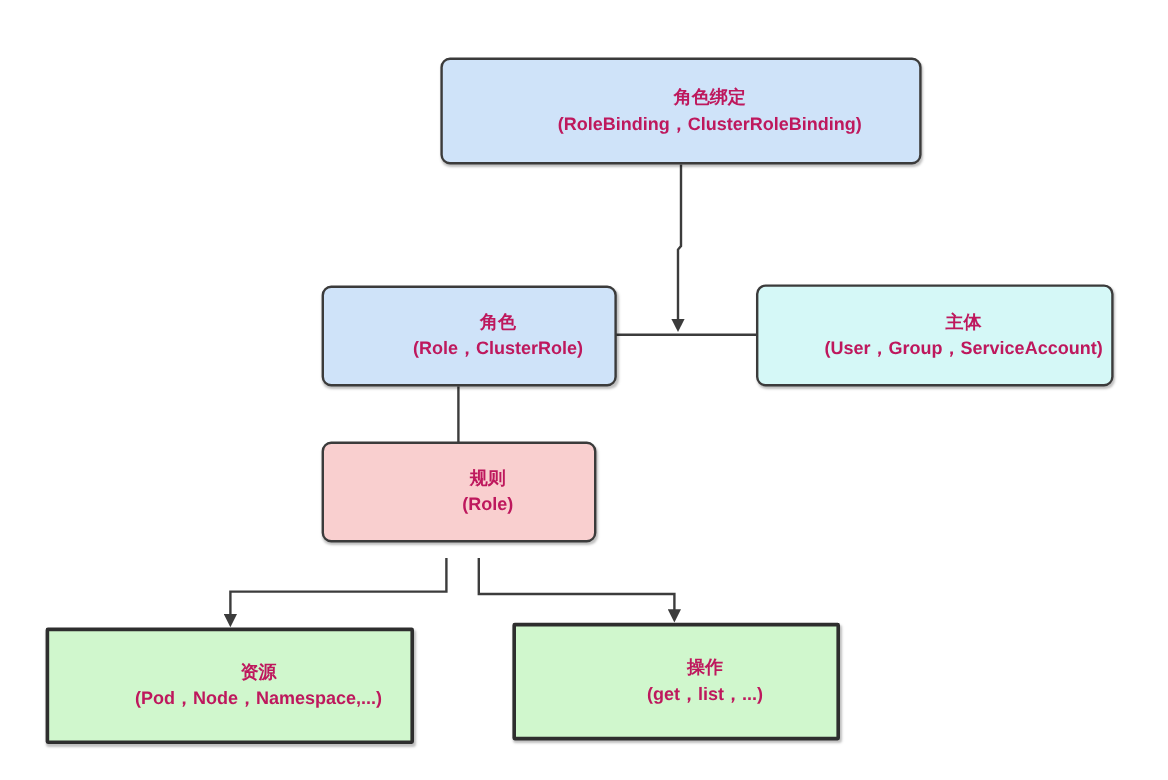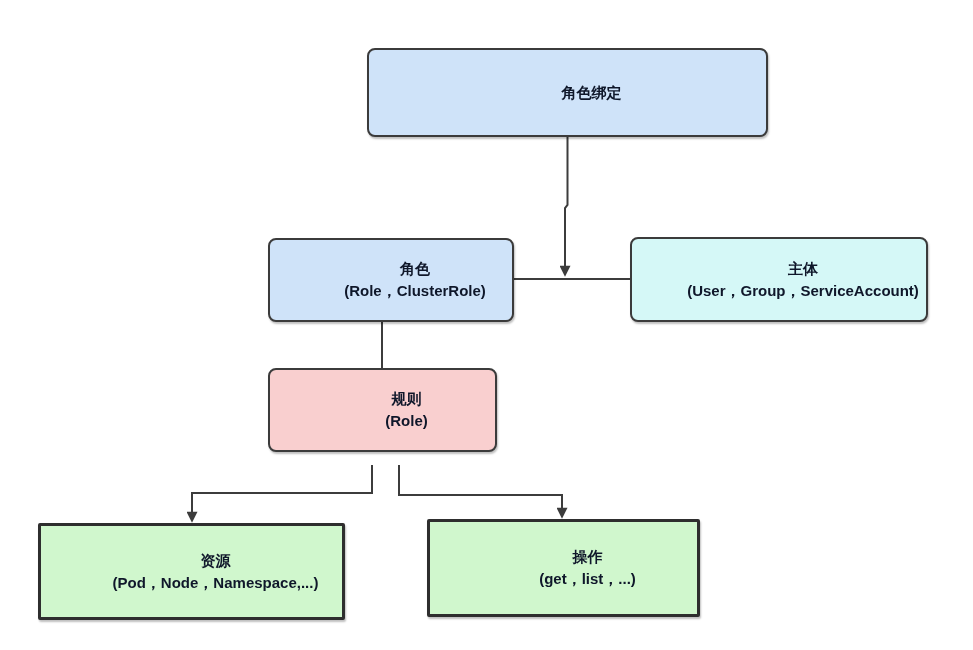--- a/index.html
+++ b/index.html
@@ -38,21 +38,21 @@
     box-sizing: border-box;
     border: 2px solid #3b3b3b;
     border-radius: 8px;
     display: flex;
     flex-direction: column;
     justify-content: center;
     text-align: center;
     font-weight: bold;
     font-size: 15px;
     line-height: 22px;
-    color: #0f172a;
+    color: #be185d;
     box-shadow: 1px 2px 2px rgba(0,0,0,0.25);
     padding-left: 48px;
   }
   .node--green {
     border-radius: 2px;
     border-width: 3px;
     border-color: #2e2e2e;
   }
   .node .title, .node .subtitle {
     white-space: nowrap;
@@ -76,20 +76,21 @@
 
     <path class="line" d="M382,322 L382,378" marker-end="url(#arrowhead)"></path>
 
     <path class="line" d="M372,465 L372,493 L192,493 L192,520" marker-end="url(#arrowhead)"></path>
 
     <path class="line" d="M399,465 L399,495 L562,495 L562,516" marker-end="url(#arrowhead)"></path>
   </svg>
 
   <div class="node" style="left: 367px; top: 48px; width: 401px; height: 89px; background-color: rgb(207, 227, 249);">
     <div class="title">角色绑定</div>
+    <div class="subtitle">(RoleBinding，ClusterRoleBinding)</div>
   </div>
 
   <div class="node" style="left: 268px; top: 238px; width: 246px; height: 84px; background-color: rgb(207, 227, 249);">
     <div class="title">角色</div>
     <div class="subtitle">(Role，ClusterRole)</div>
   </div>
 
   <div class="node" style="left: 630px; top: 237px; width: 298px; height: 85px; background-color: rgb(213, 248, 247);">
     <div class="title">主体</div>
     <div class="subtitle">(User，Group，ServiceAccount)</div>

